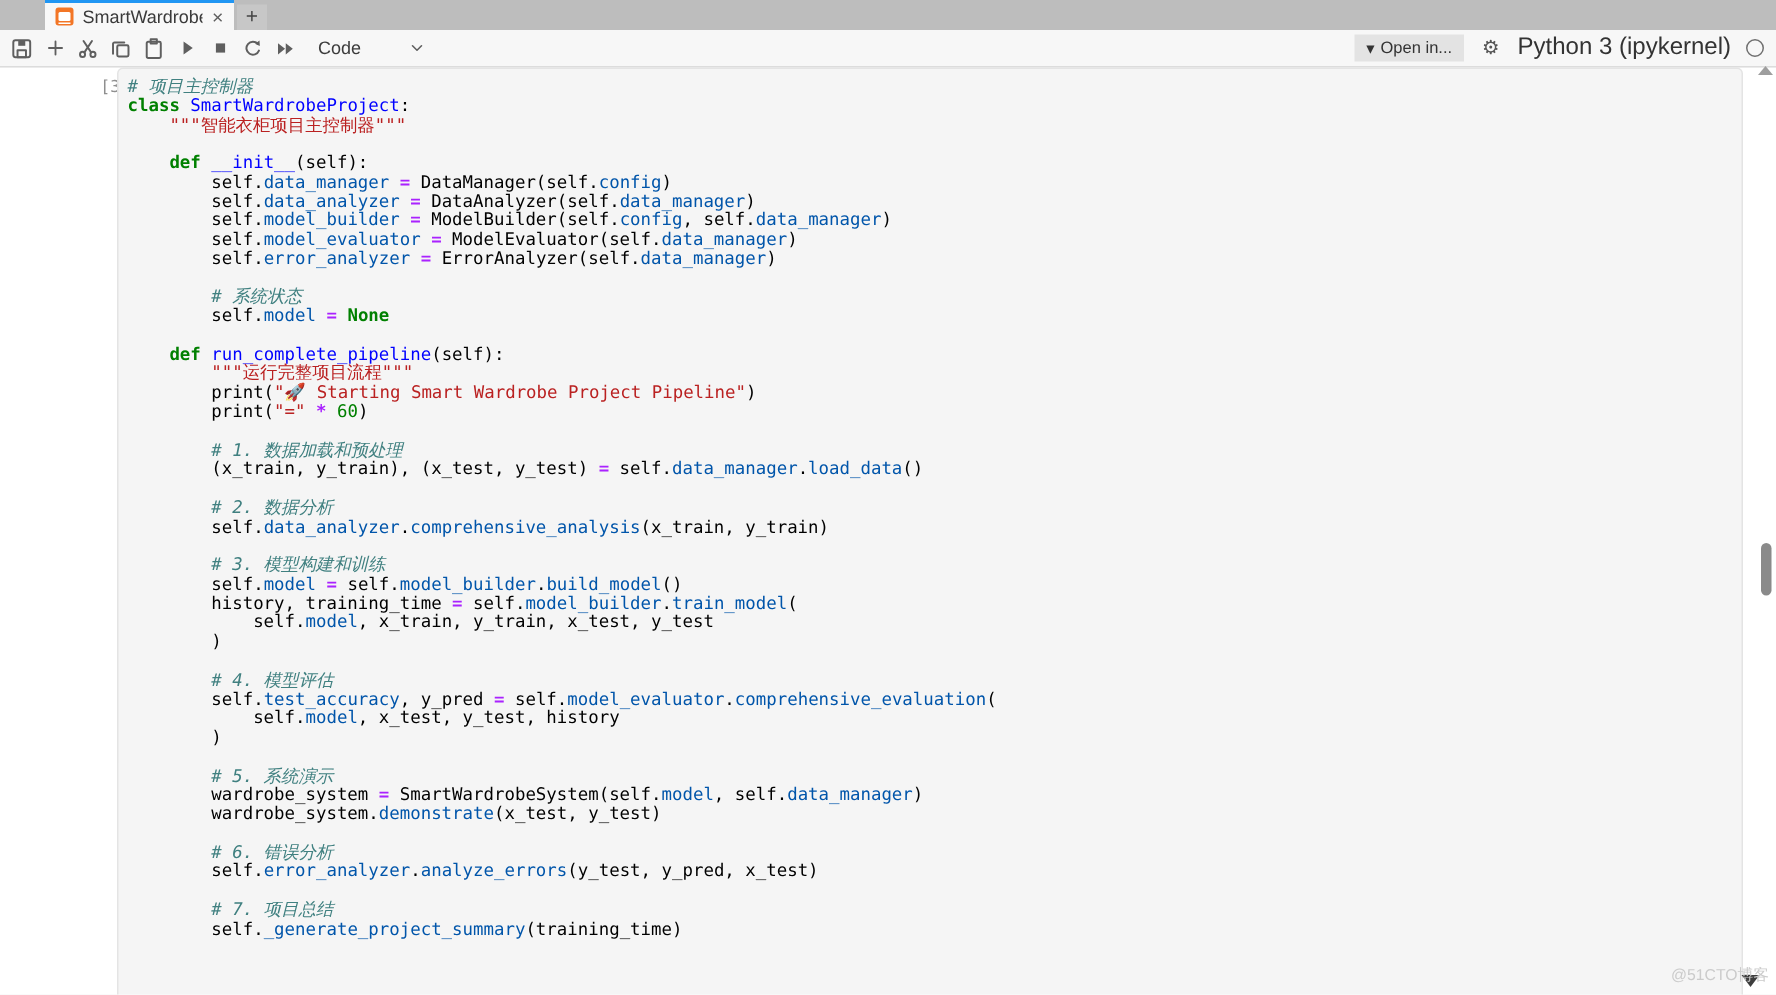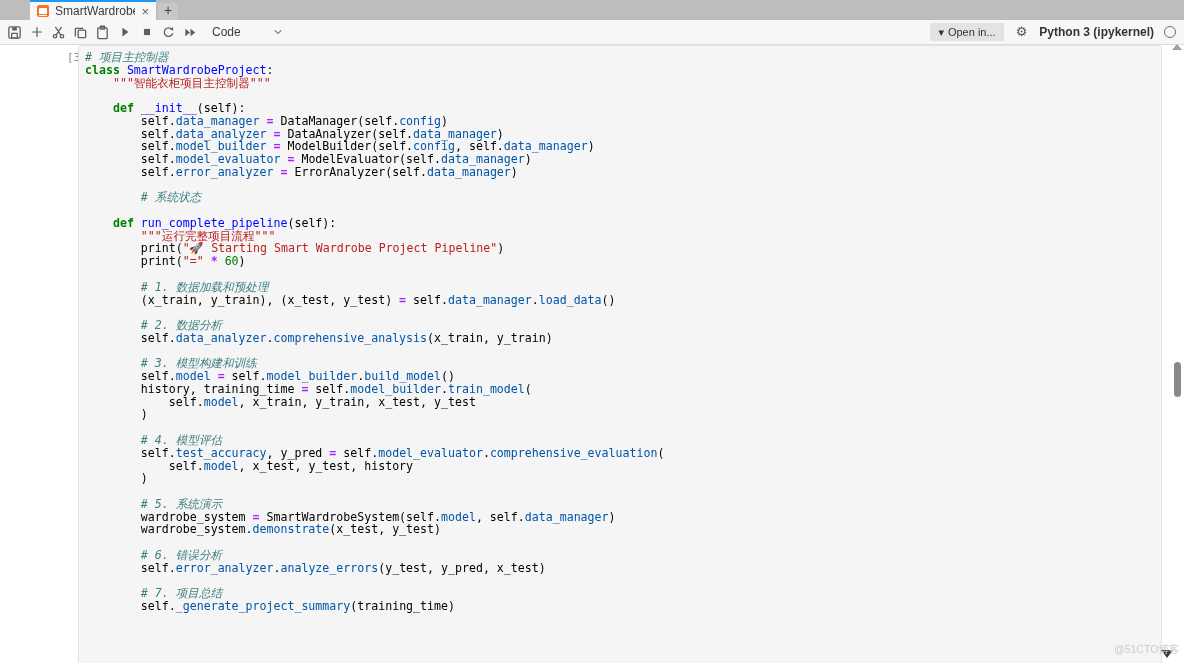--- a/index.html
+++ b/index.html
@@ -41,21 +41,21 @@
   .ico-fill { fill:#5f5f5f; stroke:none; }
   .mode-select { display:flex; align-items:center; margin-left:10px;
     width:72px; justify-content:space-between; height:21px; }
   .mode-label { font-size:12px; color:#3c3c3c; }
   .spacer { flex:1; }
   .openin-btn { background:#e3e3e3; border:none; height:18px; padding:0 8px;
     font-size:11px; color:#333; display:flex; align-items:center; gap:4px;
     margin-right:12px; font-family:"Liberation Sans", sans-serif; }
   .gear-btn { border:none; background:transparent; font-size:13px; color:#555;
     padding:0; margin-right:12px; line-height:14px; }
-  .kernel-name { font-size:12px; color:#333; margin-right:10px;font-weight:bold; }
+  .kernel-name { font-size:16px; color:#333; margin-right:10px; }
   .kernel-status { width:12px; height:12px; border:1.5px solid #707070;
     border-radius:50%; background:transparent; }
 
   
   .prompt { position:absolute; left:18px; top:51px; width:70px; text-align:right;
     font:11px/13px "DejaVu Sans Mono", monospace; color:#8f8f8f;margin-left:12px; }
   .cell-editor { position:absolute; left:78px; top:45px; width:1084px;
     height:630px; background:#f5f5f5; border:1px solid #e4e4e4;
     border-radius:4px 4px 0 0; padding:5px 8px 8px 6px; overflow:hidden;
     cursor:text; }
@@ -180,20 +180,21 @@
       <div class="cm-line"><span class="tk-plain">    </span><span class="tk-str">"""智能衣柜项目主控制器"""</span></div>
       <div class="cm-line"></div>
       <div class="cm-line"><span class="tk-plain">    </span><span class="tk-kw">def</span><span class="tk-plain"> </span><span class="tk-def">__init__</span><span class="tk-plain">(self):</span></div>
       <div class="cm-line"><span class="tk-plain">        self.</span><span class="tk-prop">data_manager</span><span class="tk-plain"> </span><span class="tk-op">=</span><span class="tk-plain"> DataManager(self.</span><span class="tk-prop">config</span><span class="tk-plain">)</span></div>
       <div class="cm-line"><span class="tk-plain">        self.</span><span class="tk-prop">data_analyzer</span><span class="tk-plain"> </span><span class="tk-op">=</span><span class="tk-plain"> DataAnalyzer(self.</span><span class="tk-prop">data_manager</span><span class="tk-plain">)</span></div>
       <div class="cm-line"><span class="tk-plain">        self.</span><span class="tk-prop">model_builder</span><span class="tk-plain"> </span><span class="tk-op">=</span><span class="tk-plain"> ModelBuilder(self.</span><span class="tk-prop">config</span><span class="tk-plain">, self.</span><span class="tk-prop">data_manager</span><span class="tk-plain">)</span></div>
       <div class="cm-line"><span class="tk-plain">        self.</span><span class="tk-prop">model_evaluator</span><span class="tk-plain"> </span><span class="tk-op">=</span><span class="tk-plain"> ModelEvaluator(self.</span><span class="tk-prop">data_manager</span><span class="tk-plain">)</span></div>
       <div class="cm-line"><span class="tk-plain">        self.</span><span class="tk-prop">error_analyzer</span><span class="tk-plain"> </span><span class="tk-op">=</span><span class="tk-plain"> ErrorAnalyzer(self.</span><span class="tk-prop">data_manager</span><span class="tk-plain">)</span></div>
       <div class="cm-line"></div>
       <div class="cm-line"><span class="tk-plain">        </span><span class="tk-com"># 系统状态</span></div>
+      <div class="cm-line"><span class="tk-plain">        self.</span><span class="tk-prop">model</span><span class="tk-plain"> </span><span class="tk-op">=</span><span class="tk-plain"> </span><span class="tk-kw">None</span></div>
       <div class="cm-line"></div>
       <div class="cm-line"><span class="tk-plain">    </span><span class="tk-kw">def</span><span class="tk-plain"> </span><span class="tk-def">run_complete_pipeline</span><span class="tk-plain">(self):</span></div>
       <div class="cm-line"><span class="tk-plain">        </span><span class="tk-str">"""运行完整项目流程"""</span></div>
       <div class="cm-line"><span class="tk-plain">        print(</span><span class="tk-str">"🚀 Starting Smart Wardrobe Project Pipeline"</span><span class="tk-plain">)</span></div>
       <div class="cm-line"><span class="tk-plain">        print(</span><span class="tk-str">"="</span><span class="tk-plain"> </span><span class="tk-op">*</span><span class="tk-plain"> </span><span class="tk-num">60</span><span class="tk-plain">)</span></div>
       <div class="cm-line"></div>
       <div class="cm-line"><span class="tk-plain">        </span><span class="tk-com"># 1. 数据加载和预处理</span></div>
       <div class="cm-line"><span class="tk-plain">        (x_train, y_train), (x_test, y_test) </span><span class="tk-op">=</span><span class="tk-plain"> self.</span><span class="tk-prop">data_manager</span><span class="tk-plain">.</span><span class="tk-prop">load_data</span><span class="tk-plain">()</span></div>
       <div class="cm-line"></div>
       <div class="cm-line"><span class="tk-plain">        </span><span class="tk-com"># 2. 数据分析</span></div>

